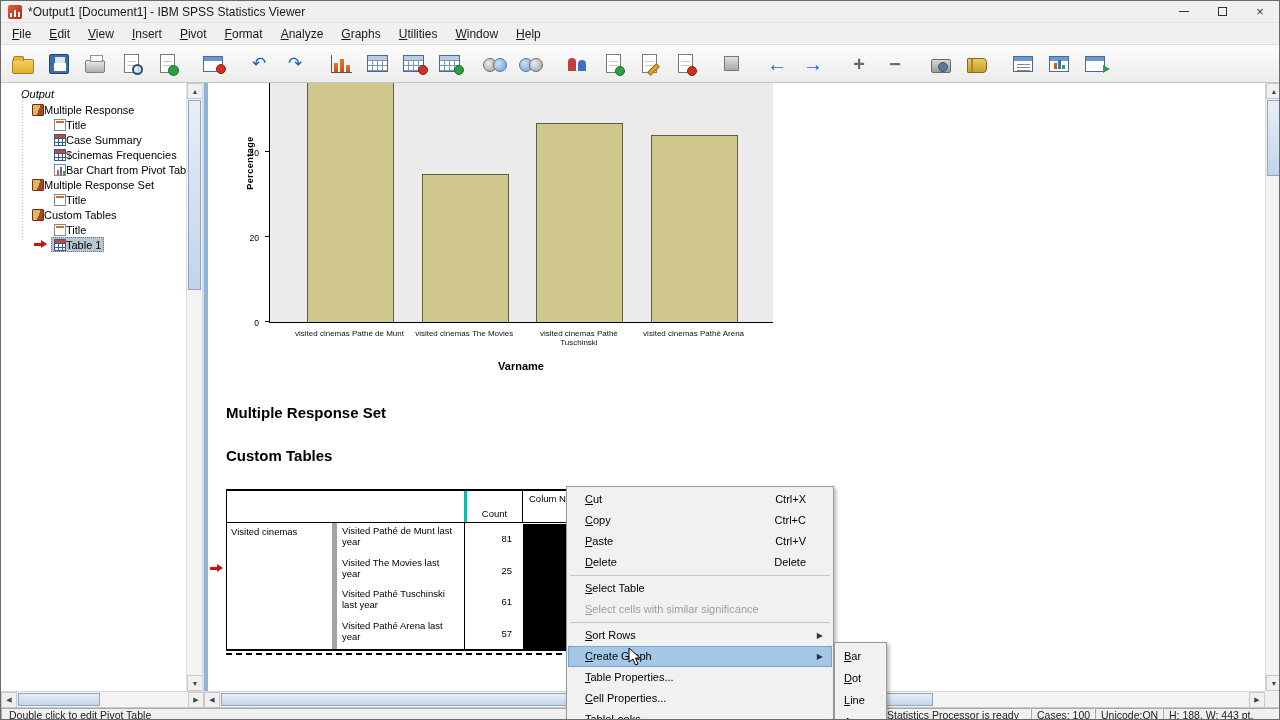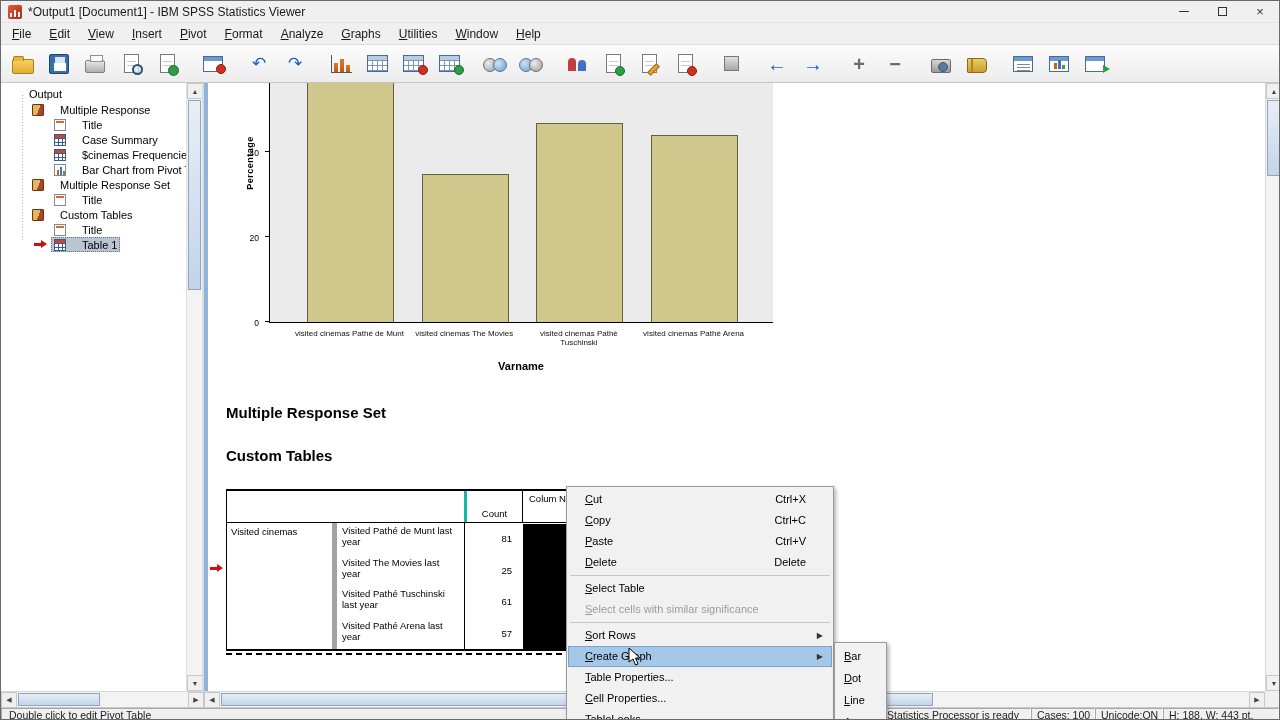--- a/index.html
+++ b/index.html
@@ -89,24 +89,24 @@
     background:linear-gradient(#c06020,#c06020) 1px bottom/3px 6px no-repeat,
       linear-gradient(#4070c0,#4070c0) 5px bottom/3px 9px no-repeat,
       linear-gradient(#40a040,#40a040) 9px bottom/3px 4px no-repeat;}
   .m-arrow::after{content:"";position:absolute;right:-6px;bottom:-2px;border-left:7px solid #2e9e44;
     border-top:4px solid transparent;border-bottom:4px solid transparent;}
 
   
   .outline-pane{position:absolute;left:0;top:82px;width:203px;height:608px;background:#fff;
     border-right:2px solid #dcdcdc;overflow:hidden;}
   .tree-wrap{position:absolute;left:0;top:0;right:16px;bottom:0;padding-top:4px;font-size:11px;}
-  .tree-root{height:15px;line-height:15px;padding-left:28px;}
+  .tree-root{height:15px;line-height:15px;padding-left:20px;font-style:italic;}
   .tree-row{height:15px;display:flex;align-items:center;position:relative;white-space:nowrap;}
   .tree-row.lv1{padding-left:28px;} .tree-row.lv2{padding-left:50px;}
-  .item-inner{display:flex;align-items:center;gap:16px;padding:0 3px;height:15px;}
+  .item-inner{display:flex;align-items:center;gap:0;padding:0 3px;height:15px;}
   .tree-row.sel .item-inner{background:#b9c6d2;outline:1px dotted #60748a;outline-offset:-1px;}
   .ticon{display:inline-block;width:12px;height:12px;position:relative;flex:none;}
   .ti-book{background:linear-gradient(110deg,#e0b85e 55%,#a84828 55%);border:1px solid #6a3014;border-radius:1px;}
   .ti-page{background:#fff;border:1px solid #888;}
   .ti-page::after{content:"";position:absolute;left:1px;top:1px;right:1px;height:2px;background:#d86a2a;}
   .ti-table{background:#fff;border:1px solid #3a5a8a;
     background-image:linear-gradient(#c04838 0 3px,transparent 3px),
       repeating-linear-gradient(to right,transparent 0 3px,#3a5a8a 3px 4px),
       repeating-linear-gradient(to bottom,transparent 0 3px,#3a5a8a 3px 4px);}
   .ti-chart{background:#fff;border:1px solid #888;

